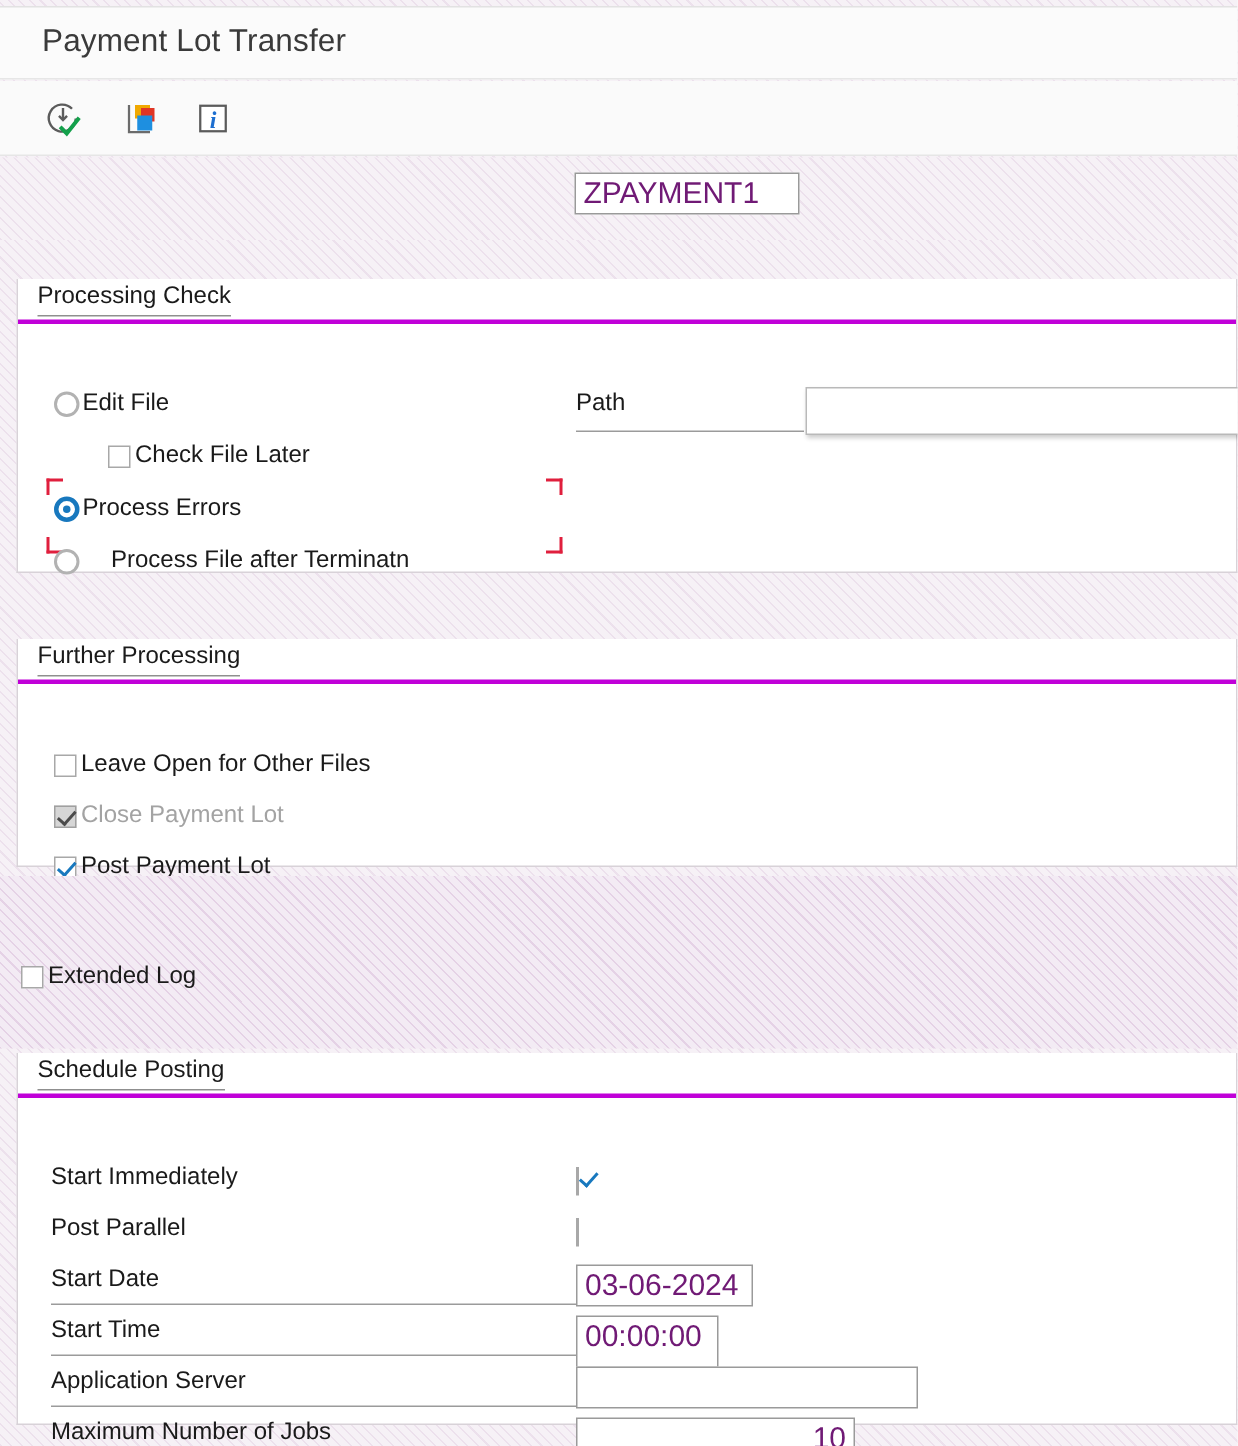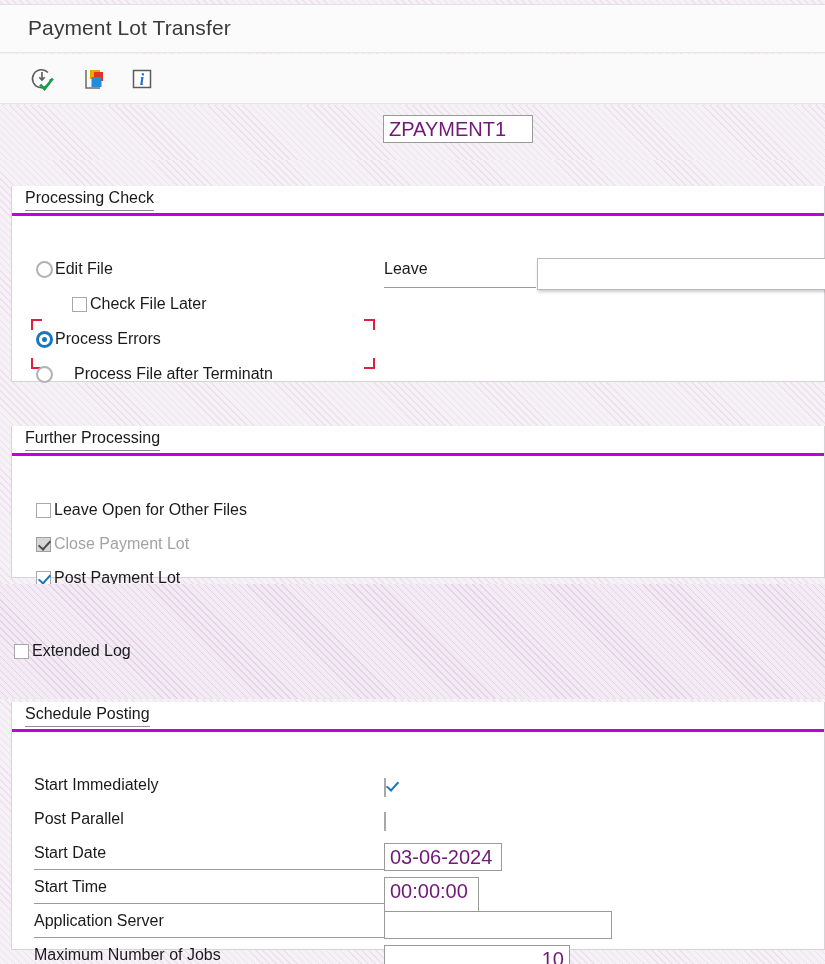--- a/index.html
+++ b/index.html
@@ -305,21 +305,21 @@
       <div class="g-title">Processing Check</div>
       <div class="g-rule"></div>
     </div>
     <div class="g-body">
 
       <div class="radio-row" style="left:24px; top:14px;">
         <span class="radio"></span>
         <span class="rl">Edit File</span>
       </div>
 
-      <div style="position:absolute; left:372px; top:14px; width:152px; border-bottom:1px solid #9b9b9b; padding-bottom:9px; font-size:16px;">Leave</div>
+      <div style="position:absolute; left:372px; top:14px; width:152px; border-bottom:1px solid #9b9b9b; padding-bottom:9px; font-size:16px;">Path</div>
       <div class="sapinput shadow" style="position:absolute; left:525px; top:12px; width:300px; height:32px;"></div>
 
       <div class="cb-row" style="left:60px; top:49px;">
         <span class="cb"></span>
         <span class="cl">Check File Later</span>
       </div>
 
       <div class="focus-frame" style="left:19px; top:73px; width:344px; height:50px;">
         <i class="tl"></i>
           <i class="tr"></i>

